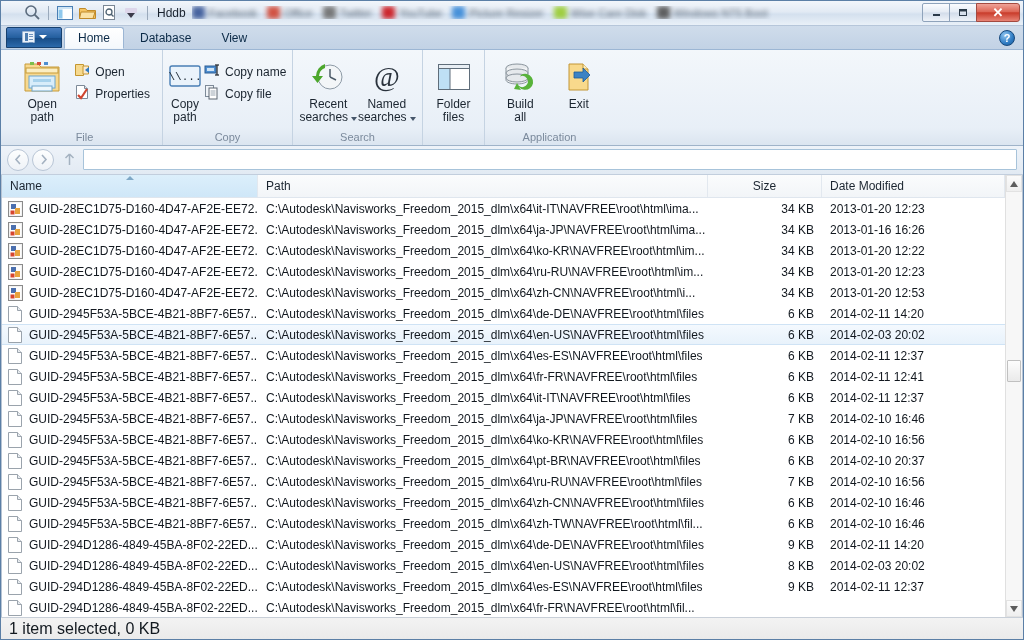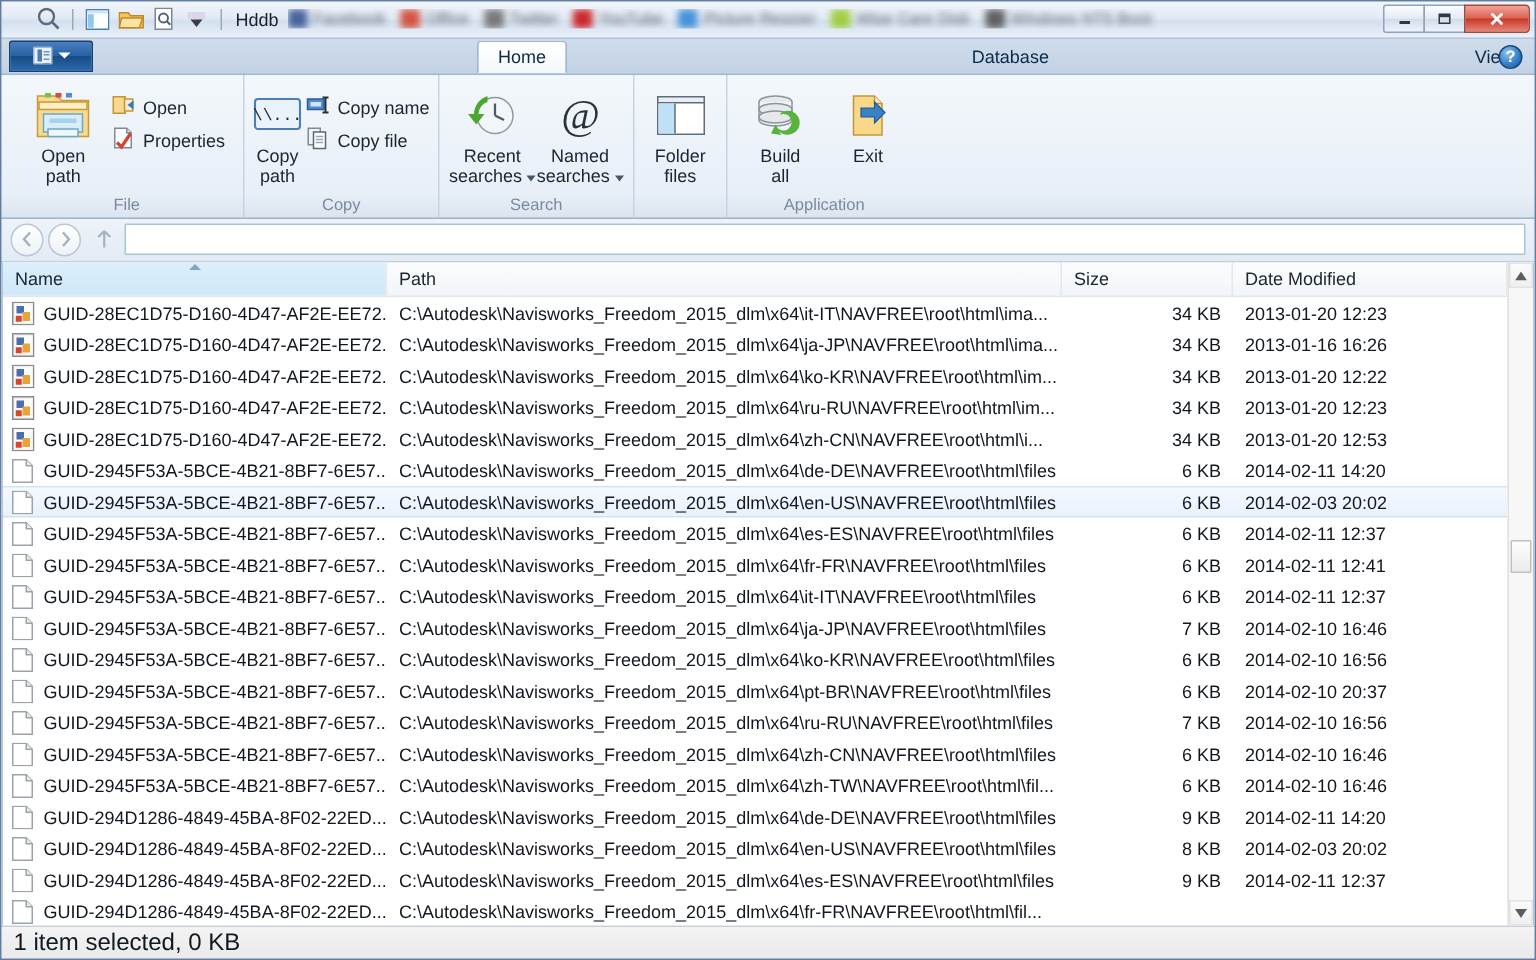--- a/index.html
+++ b/index.html
@@ -71,21 +71,20 @@
     color: #ffffff; font-weight: bold; font-size: 13px;
   }
 
   
   .ribbon-tabs {
     height: 23px;
     display: flex; align-items: flex-end;
     background: linear-gradient(180deg,#cfdceb 0%,#c2d2e5 100%);
     padding-left: 5px;
     position: relative;
-    justify-content: space-between;
   }
   .appbtn {
     width: 56px; height: 21px;
     margin-bottom: 1px;
     border-radius: 2px 2px 0 0;
     background: linear-gradient(180deg,#4a7fc1 0%,#245f9f 50%,#174b85 51%,#2c6aab 100%);
     border: 1px solid #17406e;
     display: flex; align-items: center; justify-content: center; gap: 4px;
     color: #fff;
   }
@@ -227,21 +226,21 @@
   }
   .hcell.sorted {
     background: linear-gradient(180deg,#dceffb 0%,#cfe7f8 100%);
   }
   .hcell .sortmark {
     position: absolute; left: 50%; top: 1px; transform: translateX(-50%);
     width: 0; height: 0;
     border-left: 4px solid transparent; border-right: 4px solid transparent;
     border-bottom: 4px solid #7fa8c6;
   }
-  .hcell.num { justify-content: flex-start; }
+  .hcell.num { justify-content: center; }
   .c-name { width: 256px; flex: 0 0 256px; }
   .c-path { width: 450px; flex: 0 0 450px; }
   .c-size { width: 114px; flex: 0 0 114px; }
   .c-date { flex: 1 1 auto; }
 
   .lv-rows { flex: 1 1 auto; overflow: hidden; }
   .row {
     height: 21px; display: flex; align-items: center;
     font-size: 12px; color: #12181f;
   }

